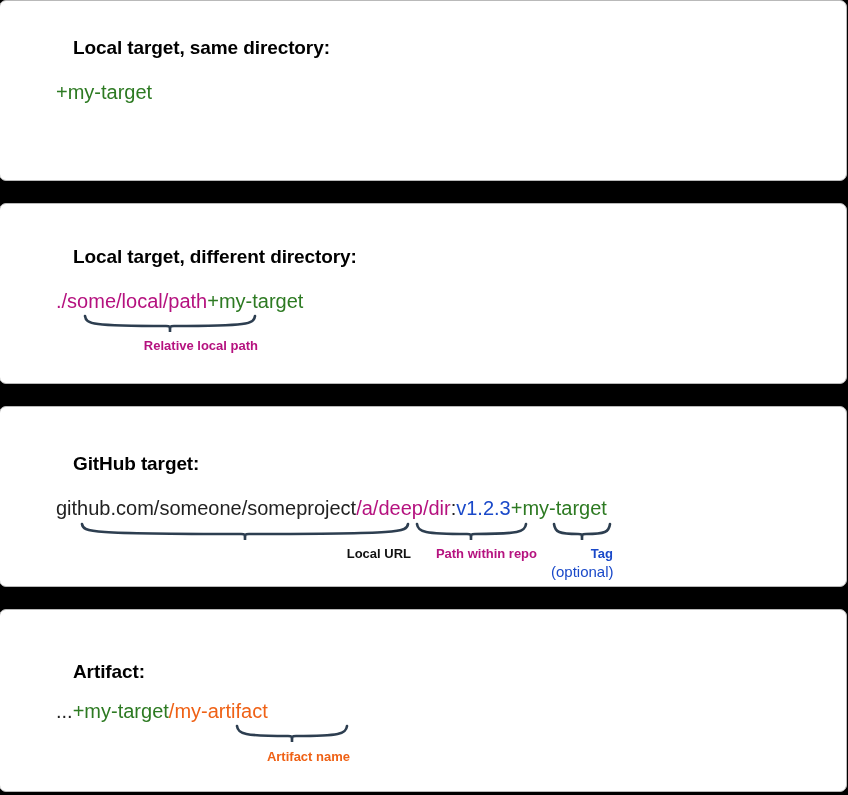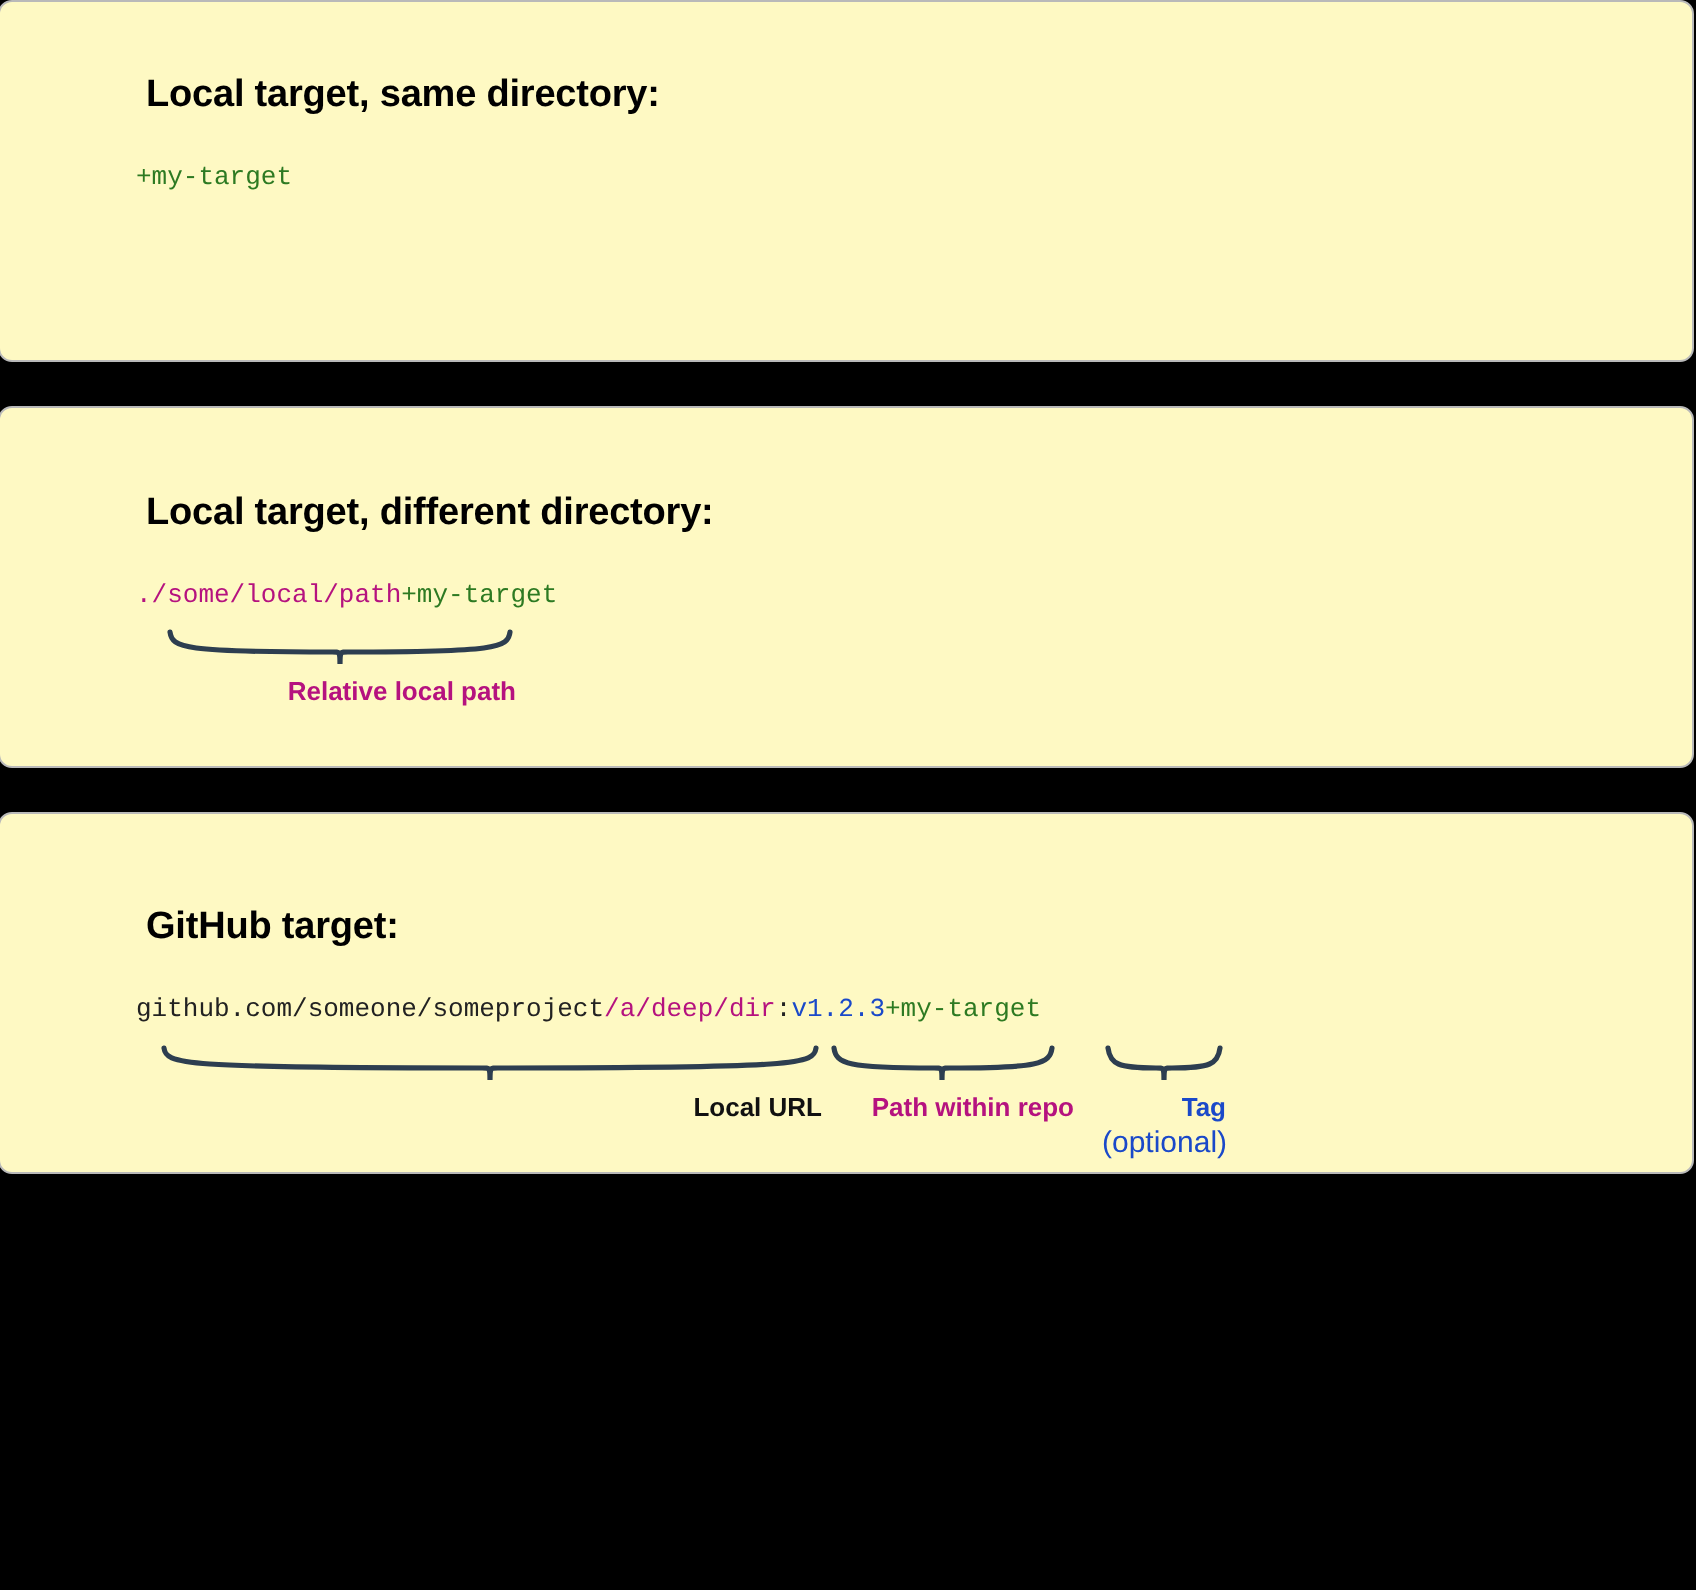--- a/index.html
+++ b/index.html
@@ -14,21 +14,21 @@
     font-family: "Liberation Sans", sans-serif;
     overflow: hidden;
   }
   .deck {
     display: flex;
     flex-direction: column;
     width: 848px;
   }
   .card {
     position: relative;
-    background: #fef9c3;
+    background: #ffffff;
     border: 1px solid #b9b9b9;
     border-radius: 7px;
     box-sizing: border-box;
     width: 848px;
     margin-left: -1px;
     margin-right: -1px;
     overflow: hidden;
   }
   .card.c1 { height: 181px; }
   .card.c2 { height: 181px; margin-top: 24px; }
@@ -44,23 +44,23 @@
     letter-spacing: -0.1px;
     white-space: nowrap;
   }
   .c1 .heading { top: 36px; }
   .c2 .heading { top: 42px; }
   .c3 .heading { top: 46px; }
   .c4 .heading { top: 51px; }
 
   .codeline {
     position: absolute;
-    left: 68px;
-    font-family: Liberation Mono, monospace;
-    font-size: 13px;
+    left: 56px;
+    font-family: Liberation Sans, sans-serif;
+    font-size: 20px;
     letter-spacing: 0px;
     white-space: pre;
   }
   .c1 .codeline { top: 80px; }
   .c2 .codeline { top: 287px; }
   .c3 .codeline { top: 491px; }
   .c4 .codeline { top: 691px; }
 
   
   .card .codeline { top: auto; }
@@ -152,14 +152,27 @@
     <span class="brace" style="left:551px; top:115px;">
       <svg width="62" height="20" viewBox="0 0 62 20">
         <path d="M3 2 C 4 10, 8 12, 27 12 C 31 12, 31 12, 31 18 C 31 12, 31 12, 35 12 C 54 12, 58 10, 59 2" fill="none" stroke="#2d3e50" stroke-width="2.6" stroke-linecap="round"></path>
       </svg>
     </span>
     <div class="anno anno-blue" style="left:551px; top:138px; width:62px;"><span>Tag</span><span class="sub">(optional)</span></div>
   </div>
 
   <div class="sep" style="height:22px;"></div>
 
+  <div class="card c4" style="margin-top:0;">
+    <div class="heading" style="top:51px;">Artifact:</div>
+
+    <div class="codeline" style="top:90px;"><span class="tok-dark">...</span><span class="tok-green">+my-target</span><span class="tok-orange">/my-artifact</span></div>
+
+    <span class="brace" style="left:234px; top:114px;">
+      <svg width="116" height="20" viewBox="0 0 116 20">
+        <path d="M3 2 C 4 10, 10 12, 54 12 C 58 12, 58 12, 58 18 C 58 12, 58 12, 62 12 C 106 12, 112 10, 113 2" fill="none" stroke="#2d3e50" stroke-width="2.6" stroke-linecap="round"></path>
+      </svg>
+    </span>
+
+    <div class="anno anno-orange" style="left:234px; top:138px; width:116px;"><span>Artifact name</span></div>
+  </div>
 
 </div>
 
 </body></html>

